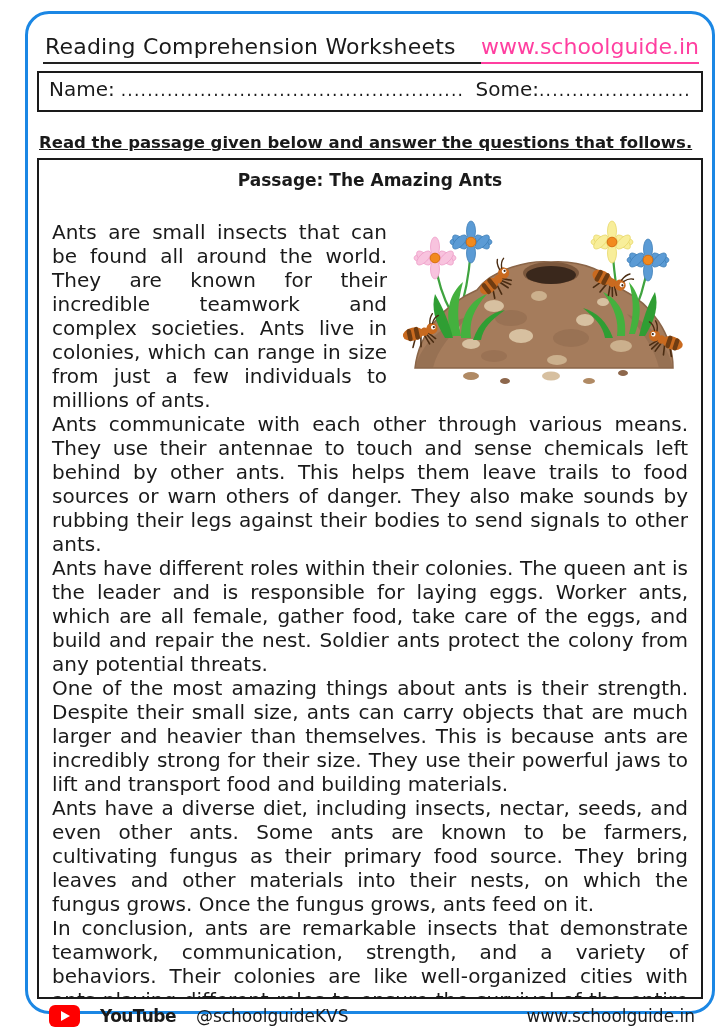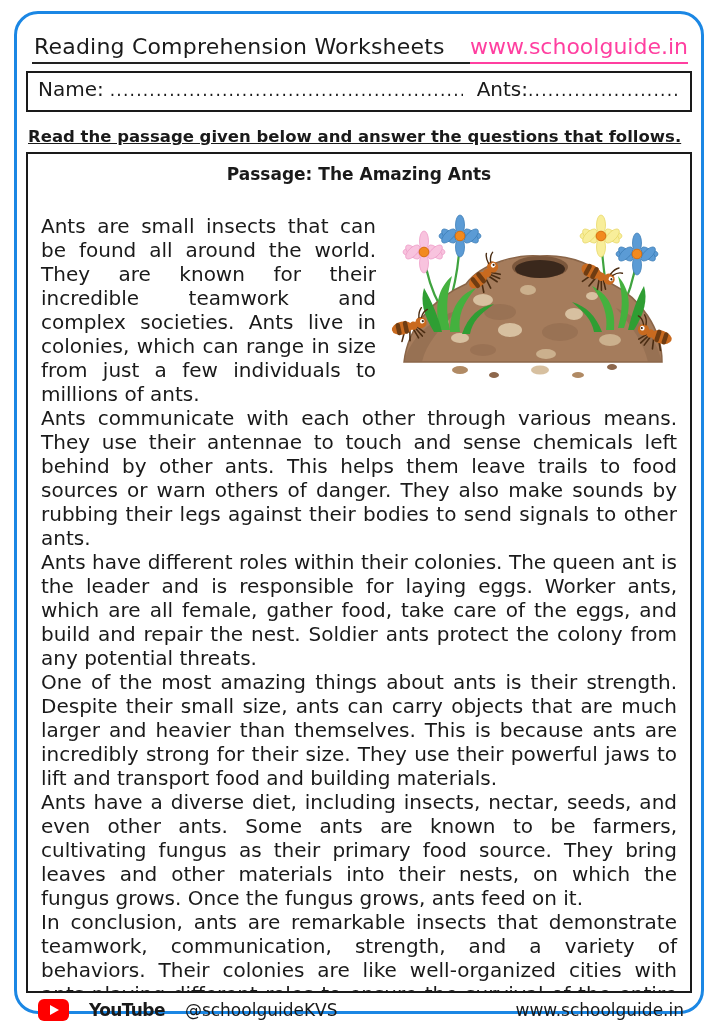--- a/index.html
+++ b/index.html
@@ -7,21 +7,21 @@
   body {
     width: 728px; height: 1030px;
     background: #ffffff;
     font-family: "DejaVu Sans", sans-serif;
     color: #1a1a1a;
     position: relative;
     overflow: hidden;
   }
   .frame {
     position: absolute;
-    left: 14px; top: 11px;
+    left: 25px; top: 11px;
     width: 690px; height: 1003px;
     border: 3px solid #1b87e4;
     border-radius: 24px;
     background: #fff;
     padding: 6px 9px 6px 9px;
     display: flex;
     flex-direction: column;
   }
   
   .header {
@@ -43,21 +43,21 @@
     color: #ff3fa0;
     text-decoration: none;
     border-bottom: 2.5px solid #ff3fa0;
     padding-bottom: 3px;
     white-space: nowrap;
     cursor: pointer;
   }
   
   .name-date-box {
     border: 2.5px solid #1a1a1a;
-    margin: 7px 0 8px 0;
+    margin: 7px 0 14px 0;
     height: 41px;
     padding: 4px 12px 0 10px;
     font-size: 20px;
     display: flex;
     align-items: baseline;
     white-space: nowrap;
     overflow: hidden;
     flex: 0 0 auto;
   }
   .dots {
@@ -126,21 +126,21 @@
   <div class="header">
     <div class="header-title-wrap">
       <span class="header-title">Reading Comprehension Worksheets</span>
     </div>
     <a class="header-link">www.schoolguide.in</a>
   </div>
 
   <div class="name-date-box">
     <span>Name:</span>
     <span class="dots dots-name">.............................................................................</span>
-    <span>Ants:</span>
+    <span>Some:</span>
     <span class="dots dots-date">................................</span>
   </div>
 
   <div class="instruction">Read the passage given below and answer the questions that follows.</div>
 
   <div class="passage-box">
     <div class="passage-title">Passage: The Amazing Ants</div>
     <div class="passage-content">
 
       <div class="illustration">

